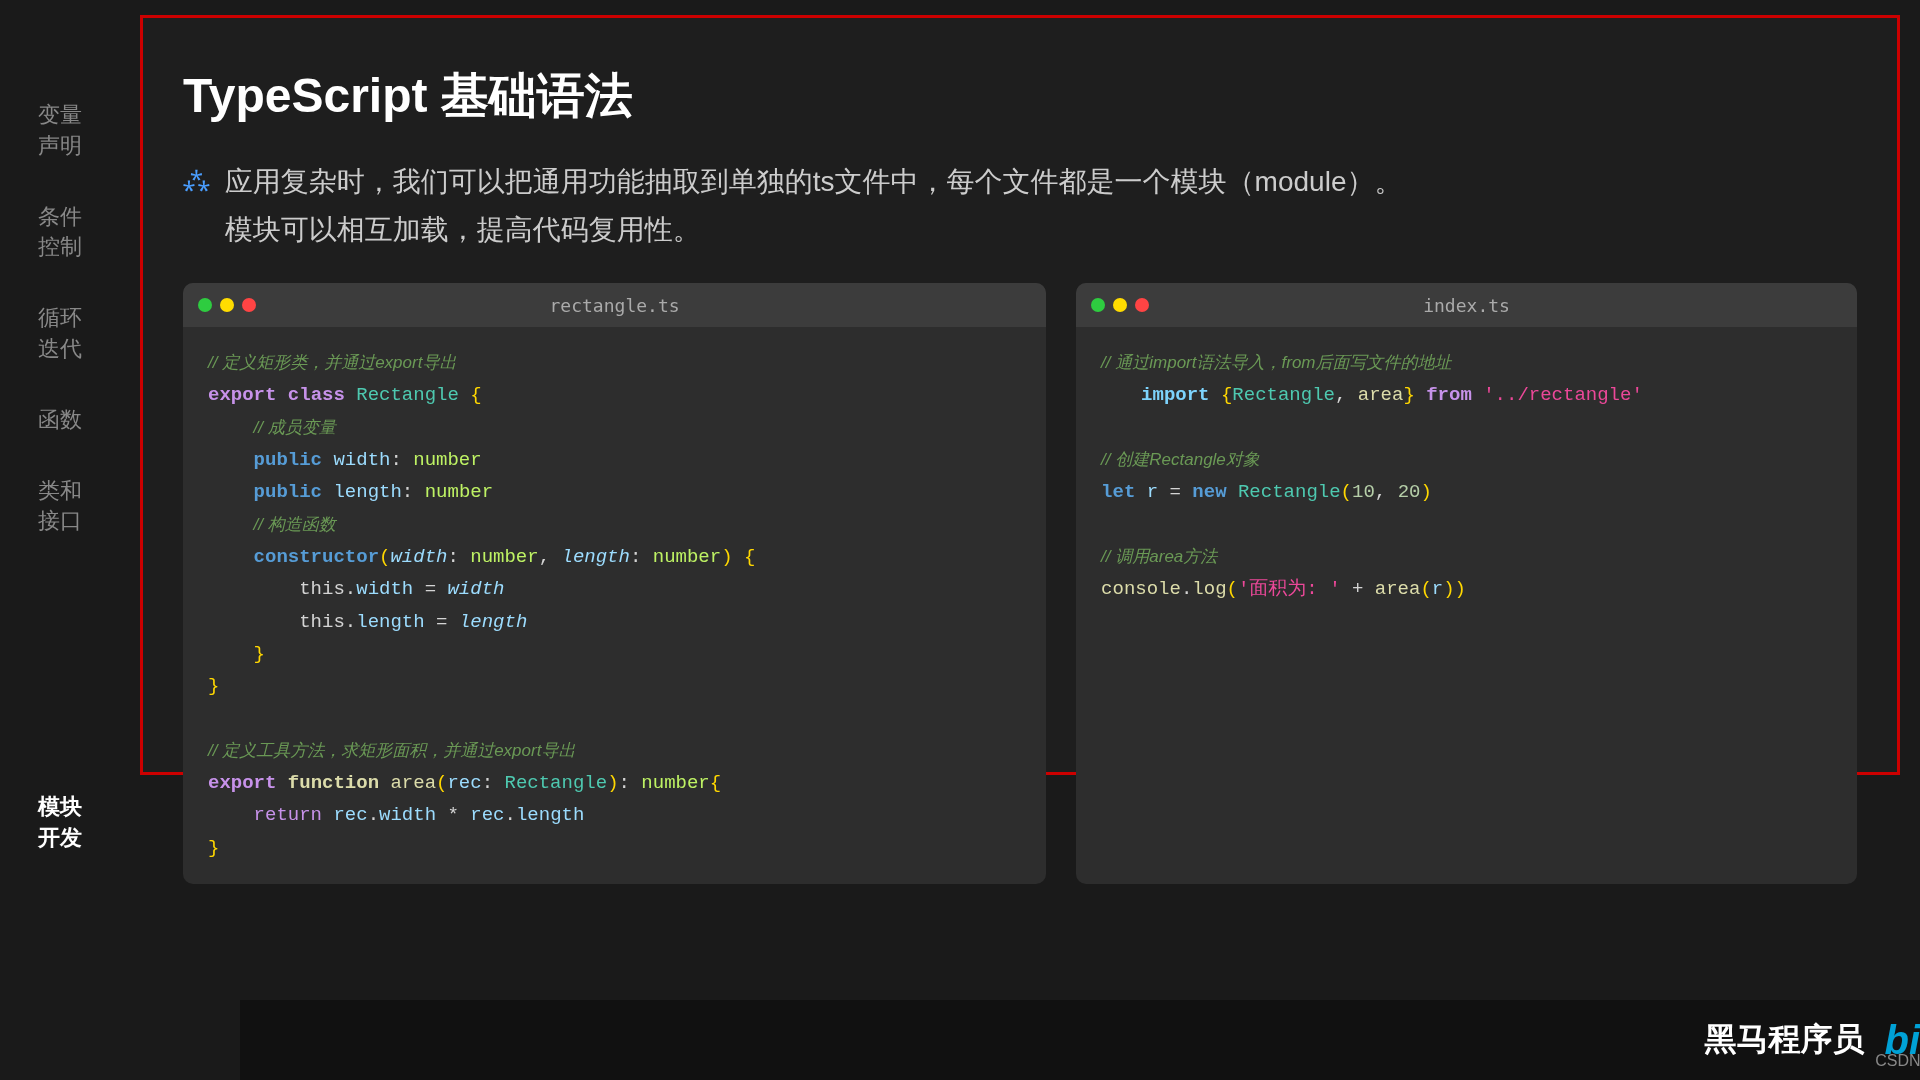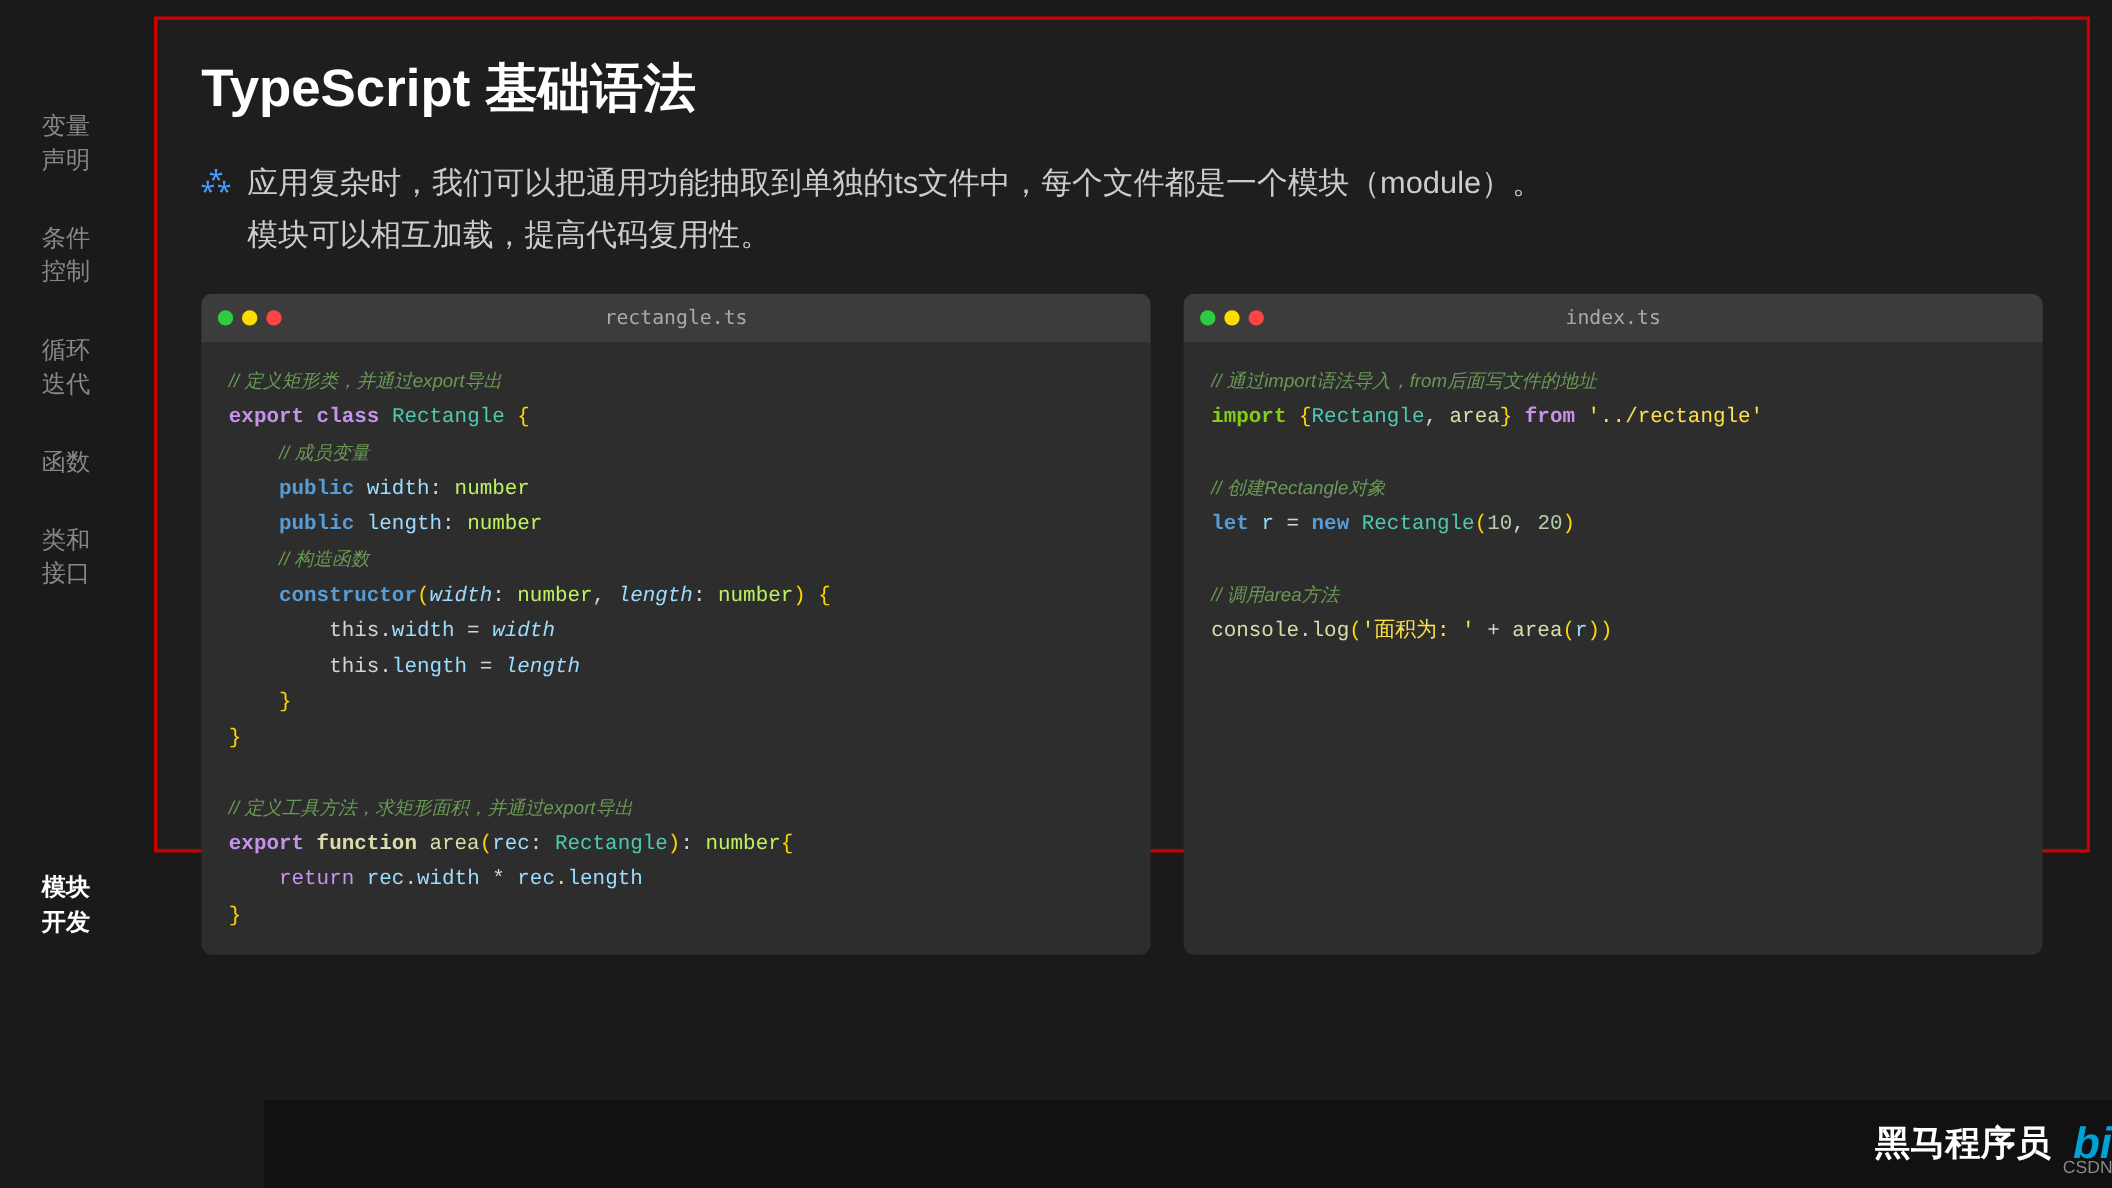--- a/index.html
+++ b/index.html
@@ -46,21 +46,21 @@
     }
 
     
     .slide {
       position: absolute;
       left: 20px; top: 15px;
       width: 1760px;
       height: 760px;
       border: 3px solid #cc0000;
       background: #1e1e1e;
-      padding: 30px 40px;
+      padding: 46px 40px;
     }
 
     
     .slide-title {
       font-size: 48px;
       font-weight: bold;
       color: #ffffff;
       margin-bottom: 30px;
     }
 
@@ -138,29 +138,29 @@
       color: #d4d4d4;
     }
 
     
     .kw-export { color: #c792ea; font-weight: bold; }
     .kw-class { color: #c792ea; font-weight: bold; }
     .kw-public { color: #569cd6; font-weight: bold; }
     .kw-constructor { color: #569cd6; font-weight: bold; }
     .kw-function { color: #dcdcaa; font-weight: bold; }
     .kw-return { color: #c792ea; }
-    .kw-import { color: #84cc16; font-weight: bold; }
+    .kw-import { color: #7dd3fc; font-weight: bold; margin-left: 40px; }
     .kw-from { color: #c792ea; font-weight: bold; }
     .kw-let { color: #569cd6; font-weight: bold; }
     .kw-new { color: #569cd6; font-weight: bold; }
     .class-name { color: #4ec9b0; }
     .prop-name { color: #9cdcfe; }
     .type-name { color: #bef264; }
     .number { color: #b5cea8; }
-    .string { color: #fde047; }
+    .string { color: #ec4899; }
     .comment { color: #6a9955; font-style: italic; font-family: 'Microsoft YaHei', sans-serif; font-size: 17px; }
     .italic-text { font-style: italic; color: #9cdcfe; }
     .fn-call { color: #dcdcaa; }
     .op { color: #d4d4d4; }
     .normal { color: #d4d4d4; }
     .curly { color: #ffd700; }
     .paren { color: #ffd700; }
 
     
     .bottom-bar {

